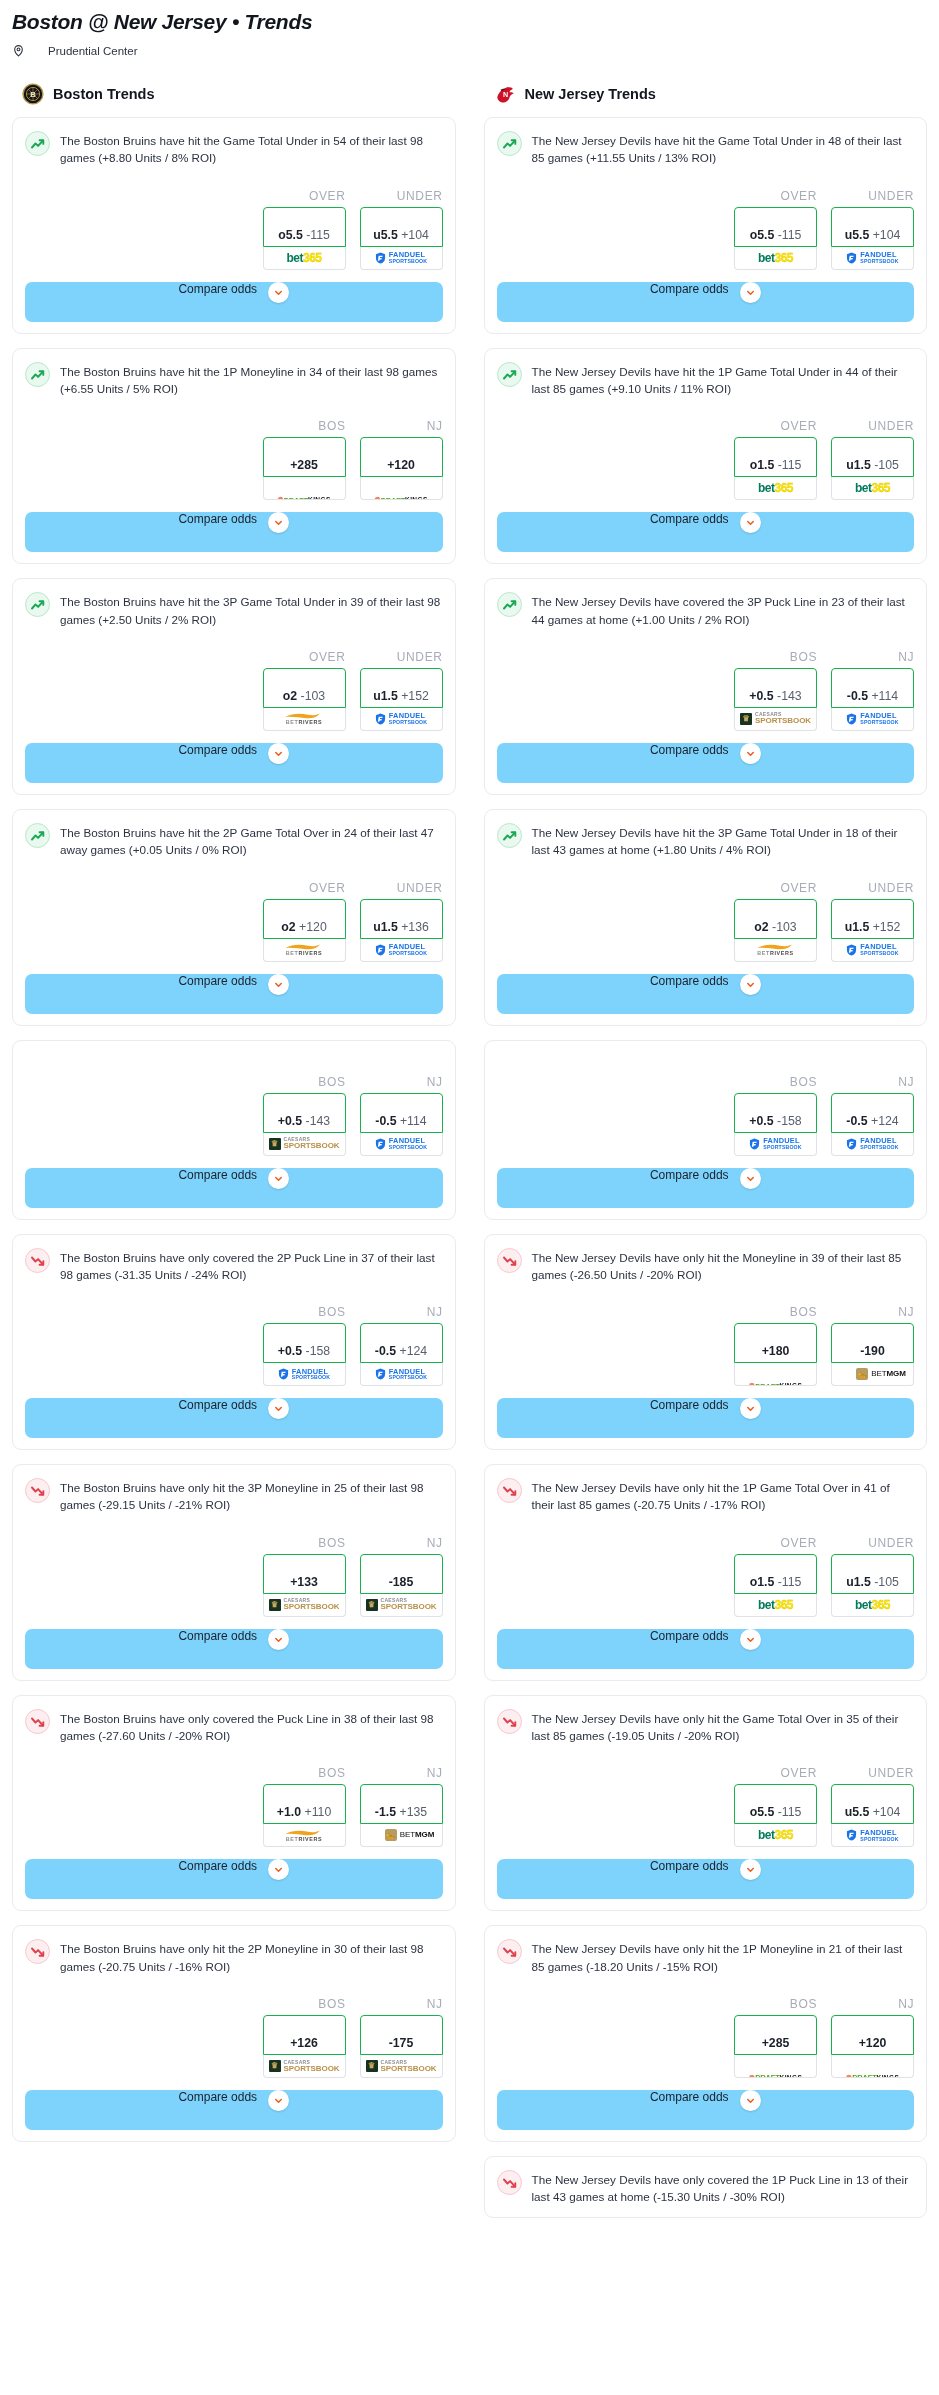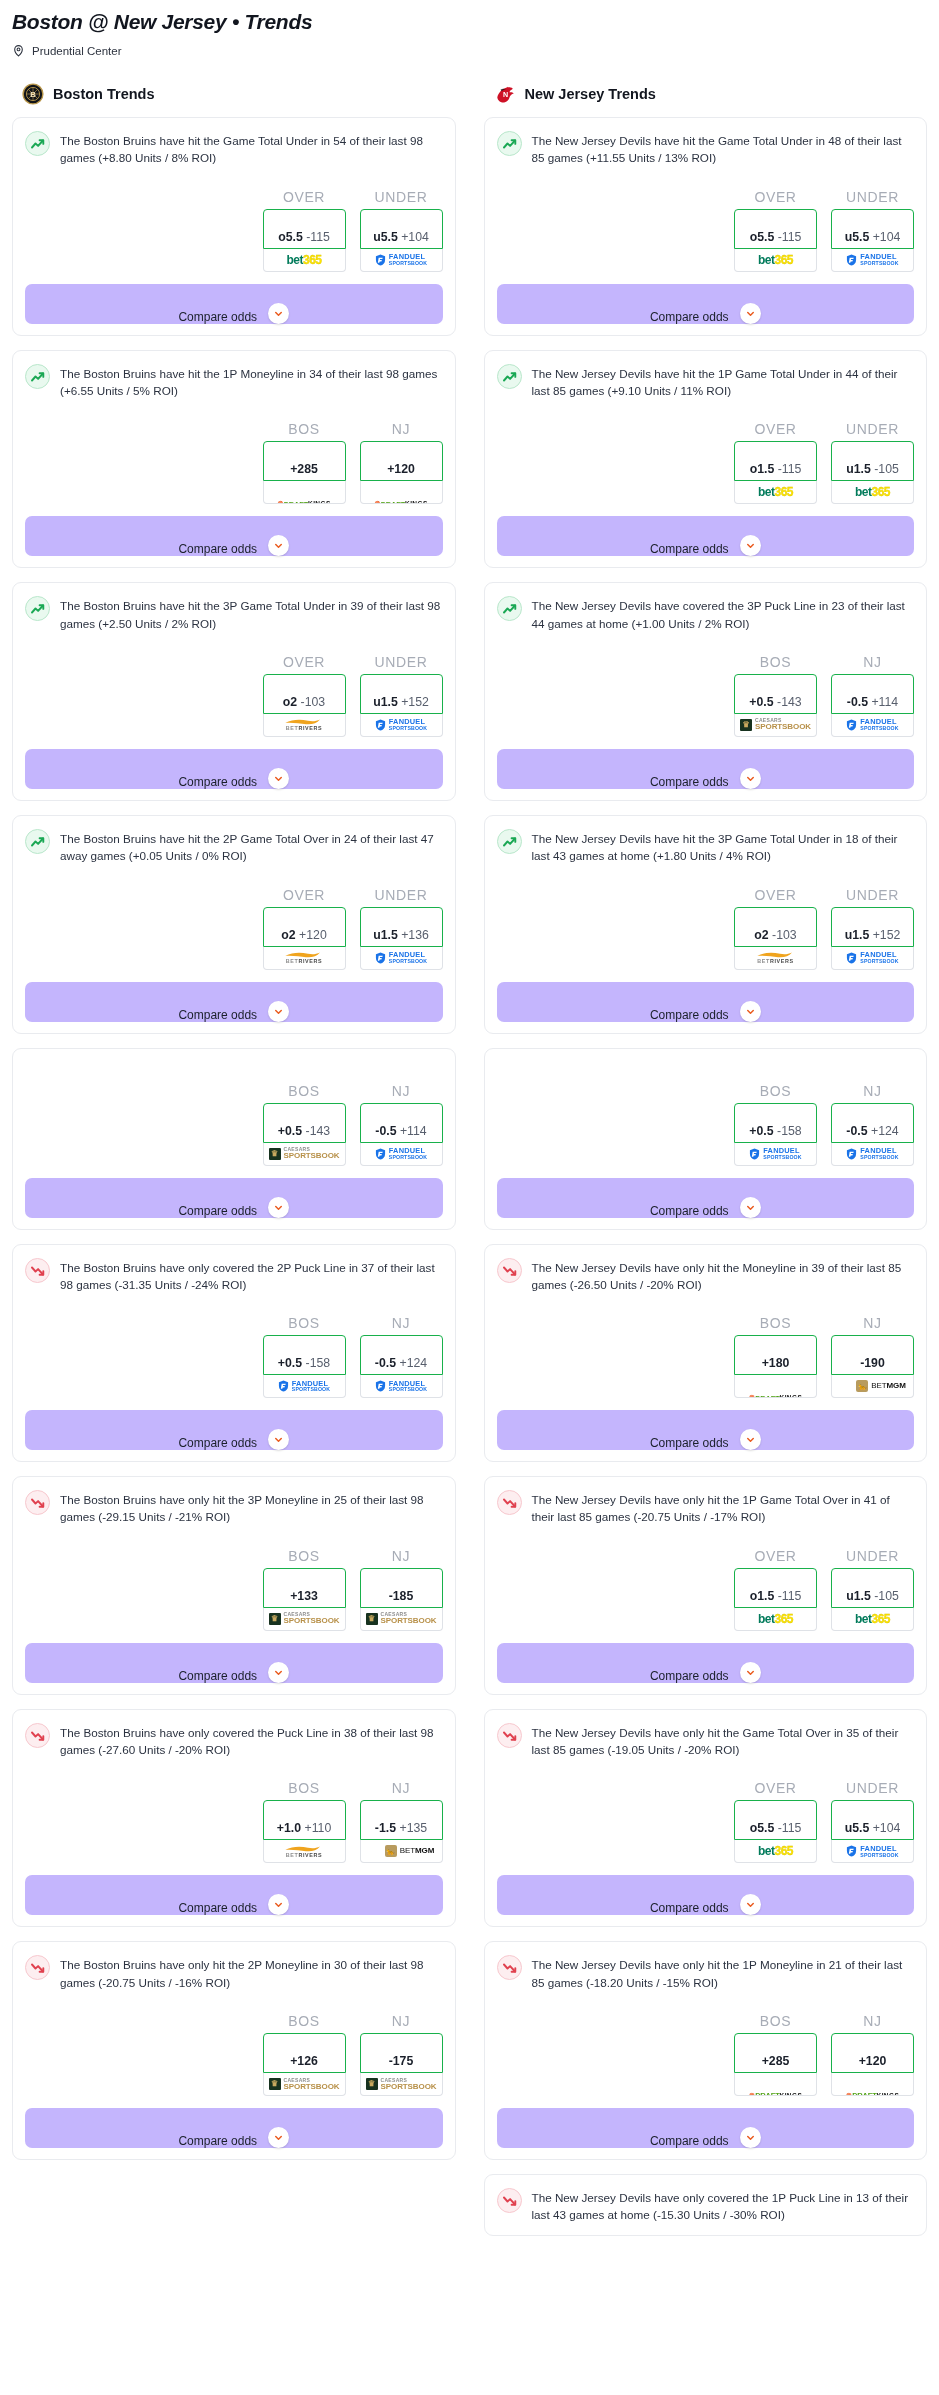--- a/index.html
+++ b/index.html
@@ -17,21 +17,21 @@
     font-size: 21px;
     font-weight: bold;
     letter-spacing: -0.3px;
     color: #12161f;
     margin: 2px 0 10px 0;
     font-style: italic;
   }
   .venue {
     display: flex;
     align-items: center;
-    gap: 7px;
+    gap: 23px;
     font-size: 11.5px;
     color: #2d333f;
     margin-bottom: 26px;
   }
   .venue svg { display: block; }
 
   
   .columns {
     display: grid;
     grid-template-columns: 1fr 1fr;
@@ -79,22 +79,22 @@
 
   
   .odds-row {
     display: flex;
     justify-content: flex-end;
     gap: 14px;
     margin-top: 22px;
   }
   .odds-cell { width: 83px; }
   .odds-label {
-    text-align: center;
-    font-size: 14px;
+    text-align: right;
+    font-size: 12px;
     letter-spacing: 0.6px;
     color: #a7acb6;
     margin-bottom: 4px;
   }
   .odds-box {
     border: 1px solid #18b14b;
     border-radius: 4px 4px 0 0;
     text-align: center;
     padding: 20px 2px 4px 2px;
     font-size: 12.3px;
@@ -139,25 +139,25 @@
   .bk-rivers .t1 b { color: #4a4a4a; }
   .bk-mgm { gap: 3px; padding-left: 17px; }
   .bk-mgm .lion { width: 12px; height: 12px; background: #b89b5e; border-radius: 2px; display:flex; align-items:center; justify-content:center; color:#fff; font-size:7px; }
   .bk-mgm .t1 { font-size: 8px; letter-spacing: -0.1px; }
   .bk-mgm .t1 .l { color: #111; font-weight: normal; }
   .bk-mgm .t1 .r { color: #111; font-weight: bold; }
 
   
   .compare {
     margin-top: 12px;
-    background: #c4b5fd;
+    background: #7dd3fc;
     border-radius: 7px;
     height: 40px;
     display: flex;
-    align-items: flex-end;
+    align-items: flex-start;
     justify-content: center;
     gap: 11px;
     cursor: pointer;
   }
   .compare-label { font-size: 12px; color: #1b202b; }
   .chev {
     width: 21px; height: 21px; border-radius: 50%;
     background: #fff;
     display: flex; align-items: center; justify-content: center;
     box-shadow: 0 1px 2px rgba(0,0,0,.14);

